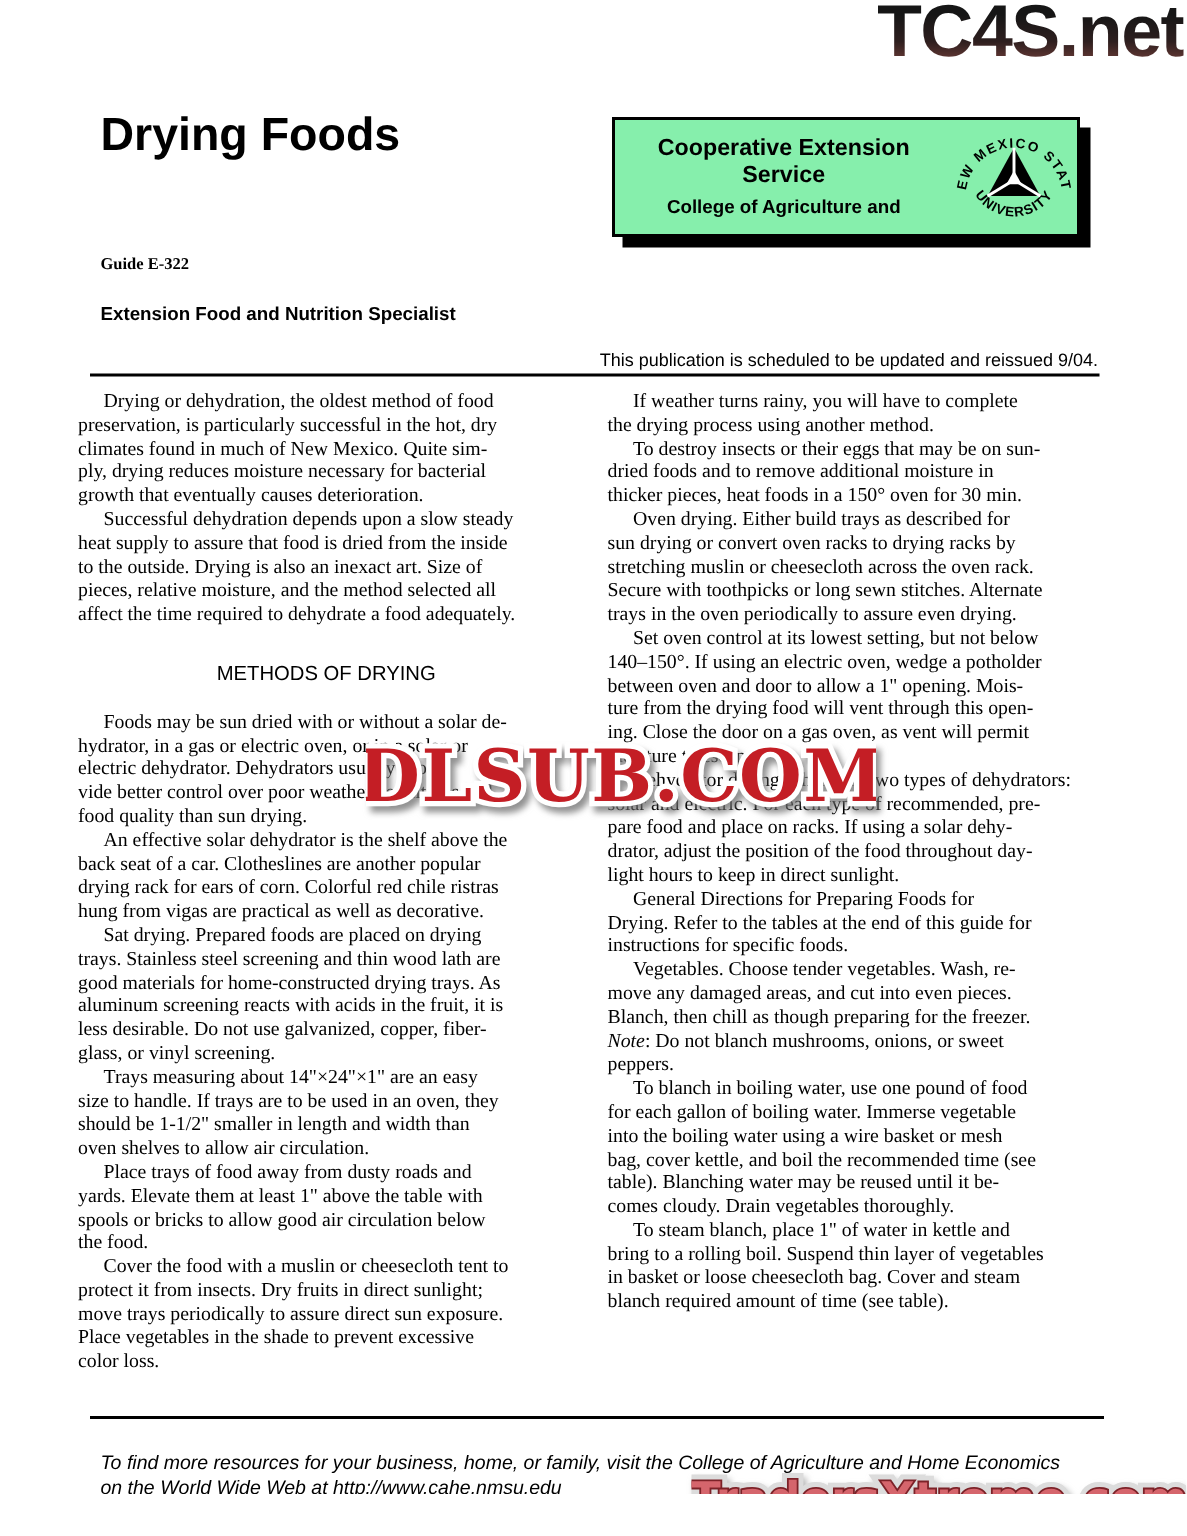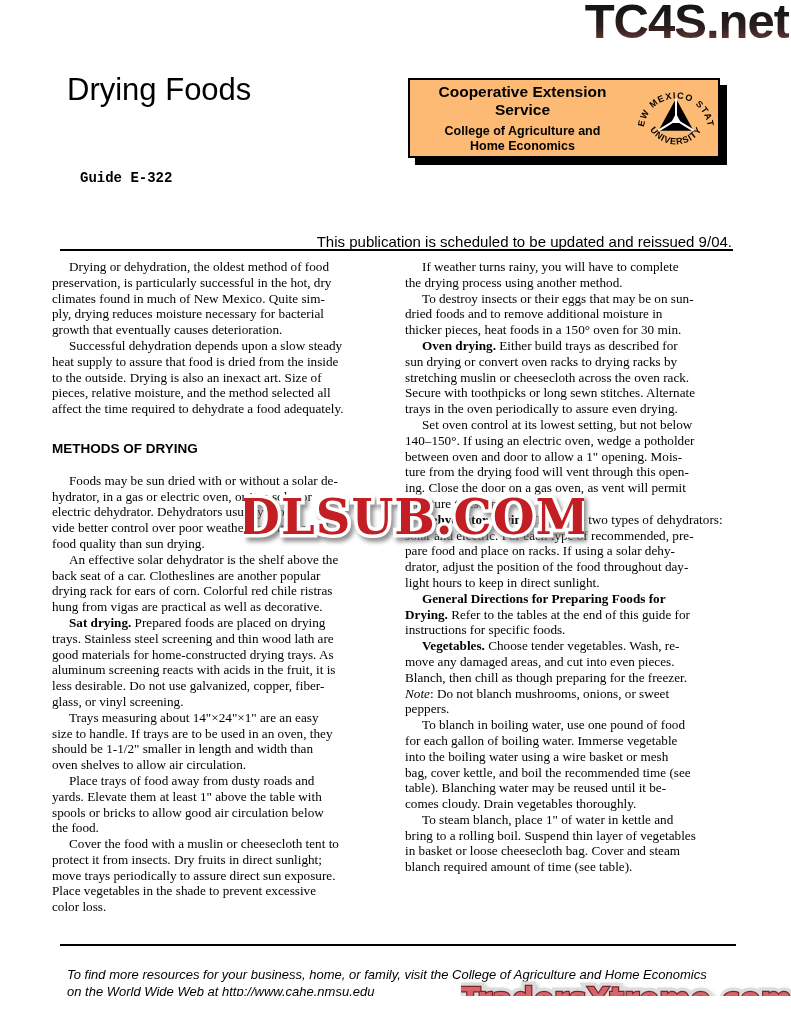--- a/index.html
+++ b/index.html
@@ -31,58 +31,58 @@
     font-family:"DejaVu Sans",sans-serif;font-weight:bold;font-size:30px;
     fill:#fff;stroke:#dcdcdc;stroke-width:9px;paint-order:stroke;
   }
   .wm-traders .t-front{
     font-family:"DejaVu Sans",sans-serif;font-weight:bold;font-size:30px;
     fill:#d5656c;stroke:#7c2228;stroke-width:2.4px;paint-order:stroke;
   }
   
   .doc-title{
     position:absolute;left:67px;top:72px;margin:0;
-    font-family:"Liberation Sans",sans-serif;font-weight:normal;font-size:31px;
+    font-family:"Liberation Sans",sans-serif;font-weight:bold;font-size:31px;
   }
   .ext-box{
     position:absolute;left:408px;top:78px;width:312px;height:80px;
-    background:#fdba74;border:2.5px solid #000;box-shadow:7px 7px 0 #000;
+    background:#86efac;border:2.5px solid #000;box-shadow:7px 7px 0 #000;
     display:flex;align-items:center;box-sizing:border-box;
   }
   .ext-text{flex:1;text-align:center;font-family:"Liberation Sans",sans-serif;font-weight:bold;}
   .ext-service{font-size:15.5px;margin-bottom:5px;}
   .ext-college{font-size:12.5px;line-height:15px;}
   .ext-logo{width:82px;height:78px;flex:0 0 auto;margin-right:1px;}
   .ext-logo text{font-family:"Liberation Sans",sans-serif;font-weight:bold;}
   .guide-number{
     position:absolute;left:67px;top:170px;
-    font-family:Liberation Mono, monospace;font-weight:bold;font-size:14px;margin-left:13px;
+    font-family:Liberation Serif, serif;font-weight:bold;font-size:11px;
   }
   .author-block{
     position:absolute;left:67px;top:202px;
     font-family:"Liberation Sans",sans-serif;font-weight:bold;
     font-size:12.5px;line-height:15.5px;
   }
   .reissue-note{
     position:absolute;right:59px;top:233px;
-    font-family:"Liberation Sans",sans-serif;font-size:15px;
+    font-family:"Liberation Sans",sans-serif;font-size:12px;
   }
   .rule{position:absolute;background:#000;height:1.5px;}
   .rule-top{left:60px;top:249px;width:673px;}
   .rule-footer{left:60px;top:944px;width:676px;}
   
   .col{position:absolute;top:259px;font-size:13.2px;line-height:15.8px;}
   .col-left{left:52px;width:331px;}
   .col-right{left:405px;width:334px;}
   .body-para{margin:0;text-indent:17px;white-space:pre-line;}
-  .run-bold{font-weight:bold;}
+  .run-bold{font-weight:normal;}
   .run-italic{font-style:italic;}
   .section-heading{
-    font-family:"Liberation Sans",sans-serif;font-weight:bold;font-size:13.5px;
-    margin:24px 0 16px 0;white-space:nowrap;
+    font-family:"Liberation Sans",sans-serif;font-weight:normal;font-size:13.5px;
+    text-align:center;margin:24px 0 16px 0;white-space:nowrap;
   }
   
   .footer-text{
     position:absolute;left:67px;top:951px;width:668px;
     font-family:"Liberation Sans",sans-serif;font-style:italic;
     font-size:13px;line-height:16.5px;margin-top:16px;
   }
 </style>
 </head>
 <body>
@@ -90,21 +90,20 @@
 <div class="page">
 
   <div class="wm-tc4s">TC4S.net</div>
 
   <h1 class="doc-title">Drying Foods</h1>
 
   <div class="ext-box">
     <div class="ext-text">
       <div class="ext-service">Cooperative Extension Service</div>
       <div class="ext-college">College of Agriculture and</div>
-      <div class="ext-college">Home Economics</div>
     </div>
     <svg class="ext-logo" viewBox="0 0 80 80" aria-hidden="true">
       <defs>
         <path id="arcTop" d="M 7,53 A 33,33 0 1 1 73,53" fill="none"></path>
         <path id="arcBot" d="M 11,47 A 31,31 0 0 0 69,47" fill="none"></path>
       </defs>
       <text font-size="9.3" letter-spacing="1.2">
         <textPath href="#arcTop" startOffset="50%" text-anchor="middle">NEW MEXICO STATE</textPath>
       </text>
       <text font-size="9.3" letter-spacing="0.8">
@@ -115,20 +114,21 @@
         <line x1="40" y1="42" x2="40" y2="20" stroke="#fff" stroke-width="2"></line>
         <line x1="40" y1="42" x2="22" y2="53" stroke="#fff" stroke-width="2"></line>
         <line x1="40" y1="42" x2="58" y2="53" stroke="#fff" stroke-width="2"></line>
         <polygon points="40,35.5 34.8,45 45.2,45" fill="#fff"></polygon>
       </g>
     </svg>
   </div>
 
   <div class="guide-number">Guide E-322</div>
   <div class="author-block">
+    <div>Extension Food and Nutrition Specialist</div>
   </div>
   <div class="reissue-note">This publication is scheduled to be updated and reissued 9/04.</div>
 
   <div class="rule rule-top"></div>
 
   <div class="col col-left">
       <p class="body-para"><span>Drying or dehydration, the oldest method of food
 preservation, is particularly successful in the hot, dry
 climates found in much of New Mexico. Quite sim-
 ply, drying reduces moisture necessary for bacterial

